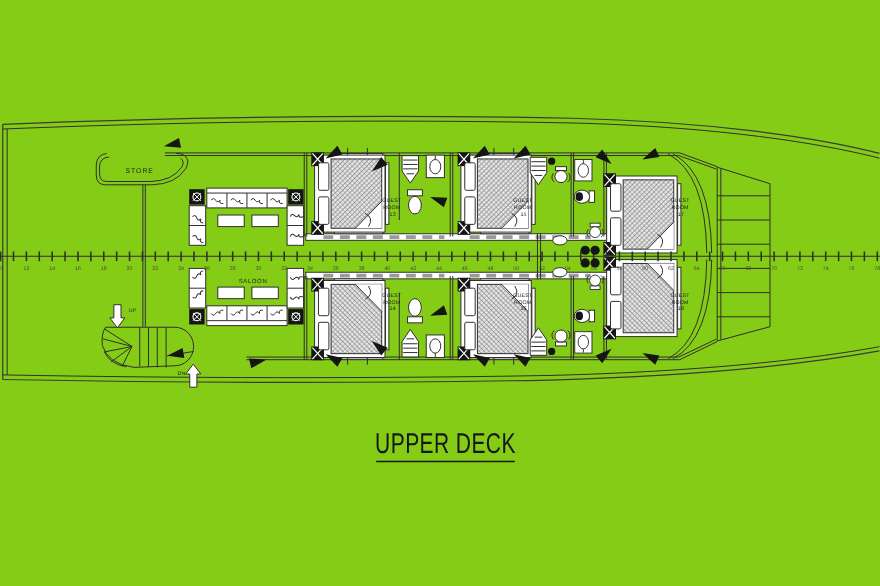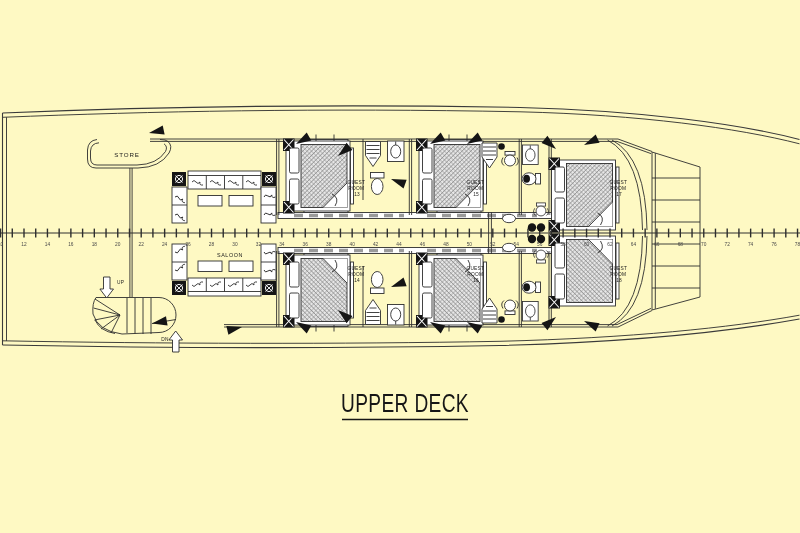--- a/index.html
+++ b/index.html
@@ -1,16 +1,16 @@
 <!DOCTYPE html>
 <html><head>
 <meta charset="utf-8">
 <style>
   html,body{margin:0;padding:0;background:#ffffff;}
-  .stage{position:relative;width:800px;height:533px;background:#fef9c3;overflow:hidden;
+  .stage{position:relative;width:800px;height:533px;background:#84cc16;overflow:hidden;
          font-family:"Liberation Sans", sans-serif;}
   svg{position:absolute;left:0;top:0;}
   .ln{stroke:#2e2e2e;stroke-width:.9;fill:none;stroke-linecap:butt;}
   .lnr{stroke:#3a3a3a;stroke-width:1.1;fill:none;}
   .wh{fill:#ffffff;stroke:#2e2e2e;stroke-width:.9;}
   .blk{fill:#151515;stroke:none;}
   .dash{stroke:#9a9a9a;stroke-width:3.4;fill:none;stroke-dasharray:9 6;}
   text{fill:#1c1c1c;font-family:"Liberation Sans", sans-serif;}
   .tiny{font-size:4.8px;letter-spacing:.2px;}
   .mid{font-size:6.2px;letter-spacing:.9px;}

